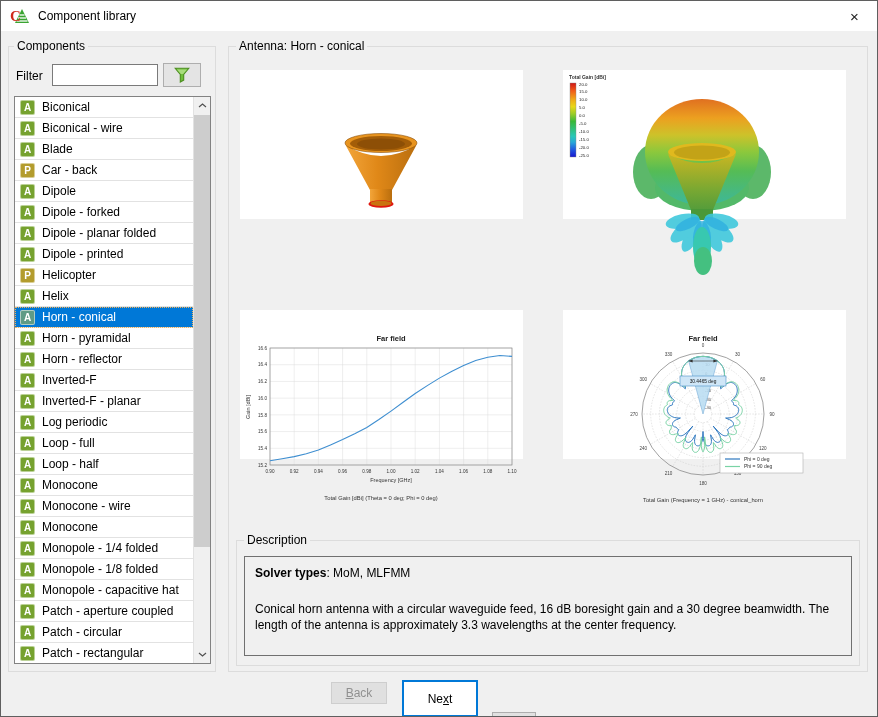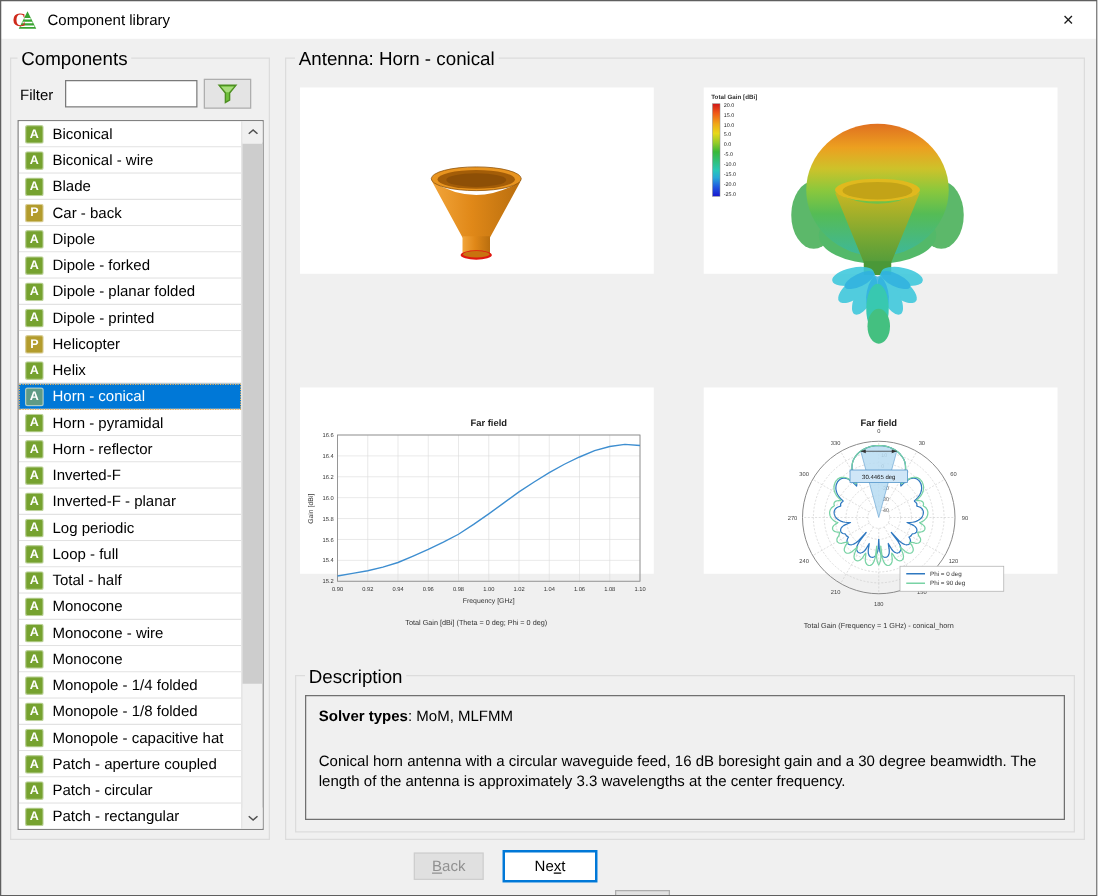--- a/index.html
+++ b/index.html
@@ -12,21 +12,21 @@
     font-size: 12px;
     color: #000;
   }
   .frame { position:absolute; inset:0; border:1px solid #5f5f5f; pointer-events:none; z-index:50; }
   .titlebar { position:absolute; top:1px; left:1px; right:1px; height:30px; background:#ffffff; display:flex; align-items:center; }
   .app-icon { margin-left:9px; width:20px; height:20px; flex:0 0 auto; }
   .title-text { margin-left:8px; font-size:12px; }
   .close-btn { position:absolute; top:1px; right:1px; width:45px; height:30px; display:flex; align-items:center; justify-content:center; font-size:15px; color:#1a1a1a; cursor:default; }
 
   .groupbox { position:absolute; border:1px solid #dcdcdc; }
-  .grouplabel { position:absolute; font-size:15px; background:#f0f0f0; padding:0 3px; white-space:nowrap; z-index:5; }
+  .grouplabel { position:absolute; font-size:12px; background:#f0f0f0; padding:0 3px; white-space:nowrap; z-index:5; }
 
   
   .filter-label { position:absolute; left:16px; top:69px; }
   .filter-input { position:absolute; left:52px; top:64px; width:106px; height:22px; border:1px solid #7a7a7a; background:#fff; font:12px "Liberation Sans",sans-serif; padding:0 4px; }
   .filter-btn { position:absolute; left:163px; top:63px; width:38px; height:24px; background:#e4e4e4; border:1px solid #aeaeae; display:flex; align-items:center; justify-content:center; }
 
   .component-list { position:absolute; left:14px; top:96px; width:197px; height:568px; background:#fff; border:1px solid #828282; overflow:hidden; }
   .rows { position:absolute; left:0; top:0; right:17px; bottom:0; }
   .list-row { height:21px; display:flex; align-items:center; gap:7px; padding-left:5px; border-bottom:1px solid #e2e2e2; background:#fff; }
   .list-row.selected { background:#0078d7; color:#fff; outline:1px dotted #f0b35c; outline-offset:-1px; }
@@ -45,21 +45,21 @@
   
   .preview-box { position:absolute; width:283px; height:149px; background:#ffffff; }
   .preview-box svg { display:block; width:283px; height:211px; }
 
   .desc-inner { position:absolute; left:244px; top:556px; width:608px; height:100px; border:1px solid #707070; background:#f0f0f0; padding:8px 10px; line-height:16px; }
   .desc-para { margin-top:20px; }
 
   
   .btn { position:absolute; height:22px; font:12px "Liberation Sans",sans-serif; display:flex; align-items:center; justify-content:center; background:#e1e1e1; border:1px solid #adadad; }
   .btn-back { left:331px; top:682px; width:56px; background:#e0e0e0; border-color:#cecece; color:#909090; }
-  .btn-next { left:402px; top:680px; width:76px; height:26px; background:#ffffff; border:2px solid #0078d7; }
+  .btn-next { left:402px; top:680px; width:76px; height:37px; background:#ffffff; border:2px solid #0078d7; }
   .btn-cancel { left:492px; top:712px; width:44px; }
   .btn u { text-decoration:underline; }
 </style>
 </head>
 <body>
 
 <div class="frame"></div>
 
 <div class="titlebar">
   <svg class="app-icon" viewBox="0 0 20 20">
@@ -150,21 +150,21 @@
       <div class="list-row">
         <span class="type-icon type-a">A</span>
         <span class="row-label">Log periodic</span>
       </div>
       <div class="list-row">
         <span class="type-icon type-a">A</span>
         <span class="row-label">Loop - full</span>
       </div>
       <div class="list-row">
         <span class="type-icon type-a">A</span>
-        <span class="row-label">Total - half</span>
+        <span class="row-label">Loop - half</span>
       </div>
       <div class="list-row">
         <span class="type-icon type-a">A</span>
         <span class="row-label">Monocone</span>
       </div>
       <div class="list-row">
         <span class="type-icon type-a">A</span>
         <span class="row-label">Monocone - wire</span>
       </div>
       <div class="list-row">

